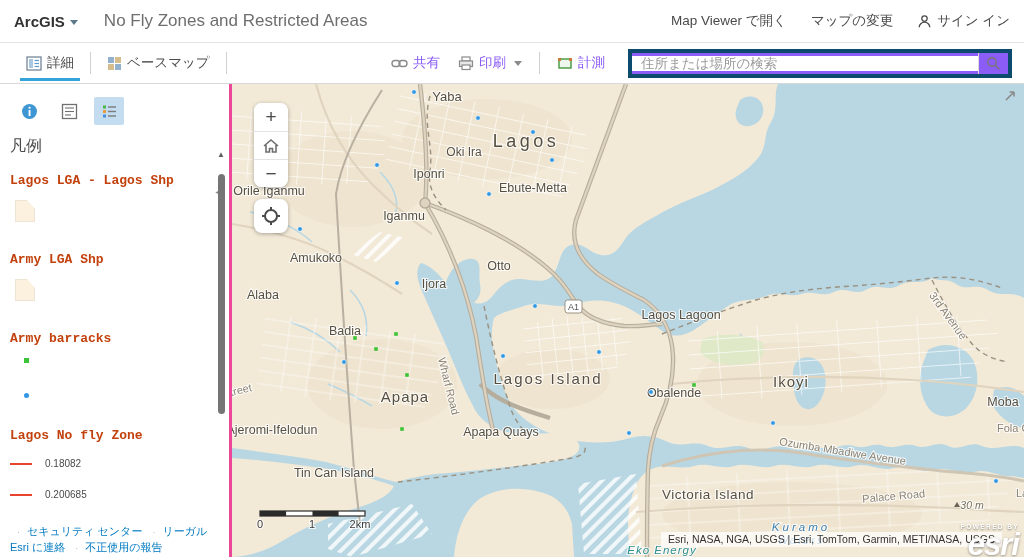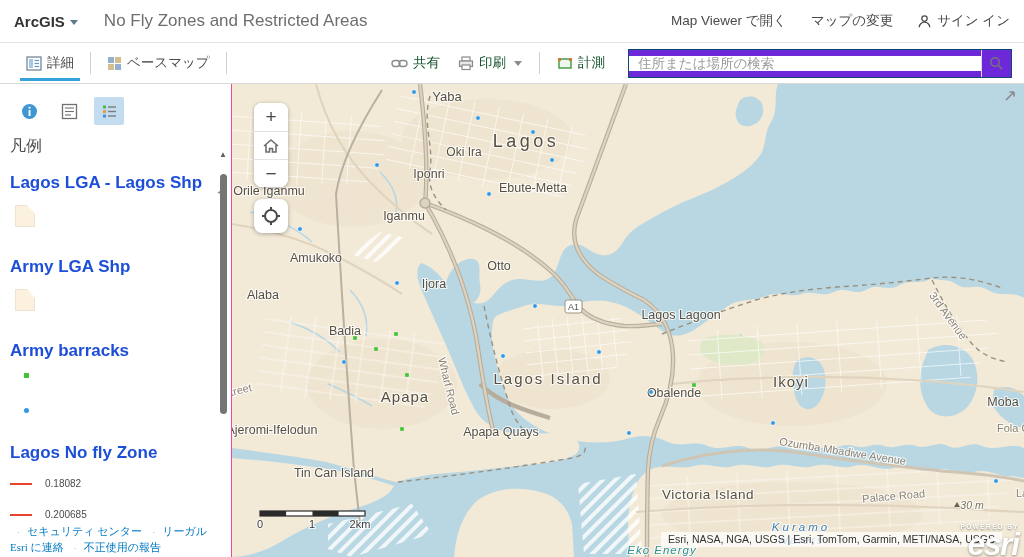--- a/index.html
+++ b/index.html
@@ -13,51 +13,51 @@
   .brand-caret{width:0;height:0;border-left:4px solid transparent;border-right:4px solid transparent;border-top:5px solid #5c7a8c;margin:2px 0 0 5px;display:inline-block;}
   .hdr-title{font-size:17px;color:#6e6e6e;margin-left:26px;flex:0 0 auto;}
   .hdr-right{margin-left:auto;display:flex;align-items:center;gap:24px;font-size:13.5px;color:#4a4a4a;}
   .hdr-link{cursor:pointer;display:flex;align-items:center;gap:5px;}
 
   
   .tbar{height:41px;display:flex;align-items:center;border-bottom:1px solid #d8d8d8;padding:0 12px 0 18px;}
   .tab{display:flex;align-items:center;gap:5px;font-size:13.5px;color:#4c4c4c;padding:0 8px;height:100%;position:relative;cursor:pointer;}
   .tab.active:after{content:"";position:absolute;left:2px;right:2px;bottom:2px;height:3px;background:#36a2da;}
   .vsep{width:1px;height:22px;background:#d0d0d0;margin:0 8px;}
-  .tool{display:flex;align-items:center;gap:5px;font-size:13.5px;color:#14532d;padding:0 9px;cursor:pointer;}
+  .tool{display:flex;align-items:center;gap:5px;font-size:13.5px;color:#8b5cf6;padding:0 9px;cursor:pointer;}
   .caret-dn{width:0;height:0;border-left:4px solid transparent;border-right:4px solid transparent;border-top:5px solid #8a8a8a;margin-left:3px;}
-  .searchwrap{margin-left:14px;width:384px;height:29px;border:1px solid #0c4a6e;display:flex;align-items:center;background:#6d28d9;}
+  .searchwrap{margin-left:14px;width:384px;height:29px;border:4px solid #0c4a6e;display:flex;align-items:center;background:#8b5cf6;}
   .searchwrap input{flex:1;border:none;outline:none;font-size:13.5px;color:#444;padding:0 9px;font-family:inherit;}
   .searchwrap input::placeholder{color:#9a9a9a;}
   .searchbtn{width:30px;height:100%;border-left:1px solid #ddd;display:flex;align-items:center;justify-content:center;cursor:pointer;}
 
   
   .main{display:flex;height:473px;}
-  .sidebar{position:relative;width:232px;height:100%;background:#fff;border-right:1px solid #ec4899;overflow:hidden;}
+  .sidebar{position:relative;width:232px;height:100%;background:#fff;border-right:3px solid #ec4899;overflow:hidden;}
   .side-icons{display:flex;align-items:center;padding:14px 10px 4px 14px;gap:10px;height:44px;}
   .sicon{width:30px;height:28px;display:flex;align-items:center;justify-content:center;border-radius:2px;cursor:pointer;}
   .sicon.active{background:#c3dcef;}
   .collapse{position:absolute;right:6px;top:102px;font-size:10px;color:#8a8a8a;cursor:pointer;}
   .leg-head{font-size:16px;color:#4a4a4a;margin:8px 0 0 10px;}
   .leg-wrap{padding:16px 10px 0 10px;}
-  .leg-title{font-size:17px;font-weight:bold;color:#1d4ed8;margin:0 0 12px 0;}
+  .leg-title{font-size:13px;font-weight:bold;color:#c2410c;margin:0 0 12px 0;font-family:Liberation Mono, monospace;}
   .leg-sym{margin:0 0 30px 5px;}
   .leg-swatch{width:20px;height:22px;border:1px solid rgba(0,0,0,0.05);clip-path:polygon(0 0,60% 0,100% 40%,100% 100%,0 100%);}
   .leg-dot{display:block;width:5px;height:5px;margin-left:9px;}
   .leg-line-row{display:flex;align-items:center;margin:15px 0 20px 0;}
   .leg-line{width:22px;border-top:2px solid #e8432e;margin-right:13px;}
   .leg-val{font-size:10px;color:#4a4a4a;}
   
   .sb-track{position:absolute;right:2px;top:78px;bottom:42px;width:10px;}
   .sb-up{position:absolute;top:-12px;left:0;font-size:8px;color:#5f5f5f;}
   .sb-dn{position:absolute;bottom:-14px;left:-8px;font-size:8px;color:#5f5f5f;}
   .sb-thumb{position:absolute;top:12px;left:1px;width:7px;height:240px;background:#757575;border-radius:4px;}
   .side-footer{position:absolute;left:0;right:0;bottom:0;height:37px;background:#fff;z-index:6;padding:4px 0 0 10px;font-size:11px;}
   .side-footer .row{line-height:15px;}
-  .flink{color:#0079c1;cursor:pointer;font-family:Liberation Serif, serif;}
+  .flink{color:#0079c1;cursor:pointer;}
   .fsep{color:#9db6c4;margin:0 7px;font-size:9px;}
 
   
   .map{position:relative;width:792px;height:473px;overflow:hidden;background:#b8d7e3;cursor:grab;}
   .map svg text{font-family:"Liberation Sans","DejaVu Sans",sans-serif;}
   .ml{paint-order:stroke;stroke:rgba(255,255,255,0.78);stroke-width:2.2px;}
   .ml.p{fill:#564f41;}
   .ml.r{fill:#8b8272;}
   .ml.w{fill:#3c7fb0;font-style:italic;}
   .ml.t{fill:#2f9090;font-style:italic;}

